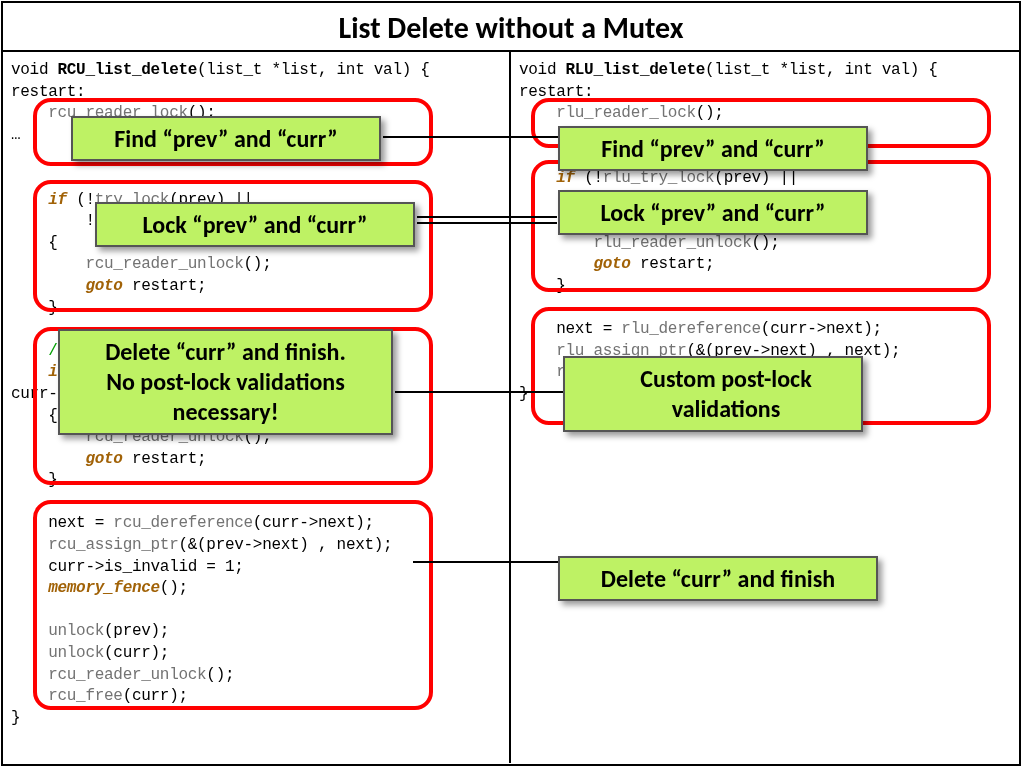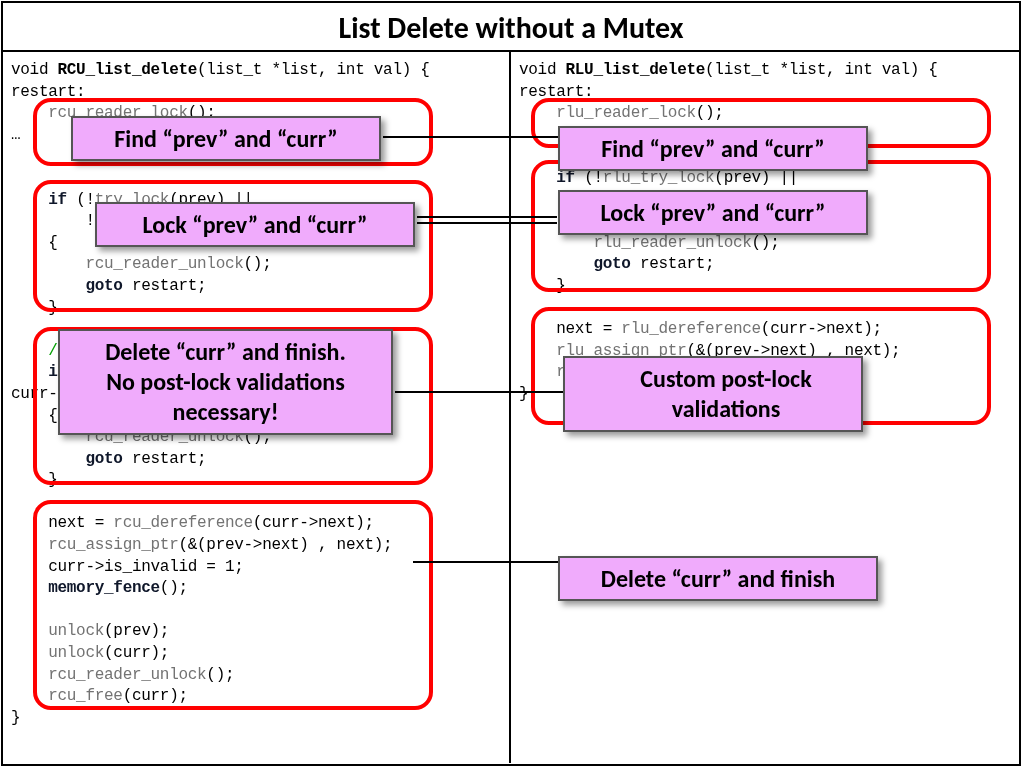--- a/index.html
+++ b/index.html
@@ -37,34 +37,34 @@
   .col.left { border-right: 2px solid #000; }
   .code {
     font-family: "Courier New", monospace;
     font-size: 16px;
     line-height: 1.35;
     white-space: pre;
     position: relative;
     z-index: 1;
     letter-spacing: -0.3px;
   }
-  .kw  { font-weight: bold; color: #0f172a; }
+  .kw  { font-weight: bold; color: #a16207; font-style: italic; }
   .fn  { color: #737373; }
   .cm  { color: #00a000; }
   .sig { font-weight: bold; }
   .redbox {
     position: absolute;
     border: 4px solid #ff0000;
     border-radius: 18px;
     z-index: 2;
     pointer-events: none;
   }
   .callout {
     position: absolute;
-    background: #f0abfc;
+    background: #bef264;
     border: 2px solid #555;
     box-shadow: 4px 4px 6px rgba(0,0,0,0.4);
     font-size: 24px;
     font-weight: bold;
     padding: 6px 14px;
     text-align: center;
     z-index: 5;
   }
   .ldr {
     position: absolute;

